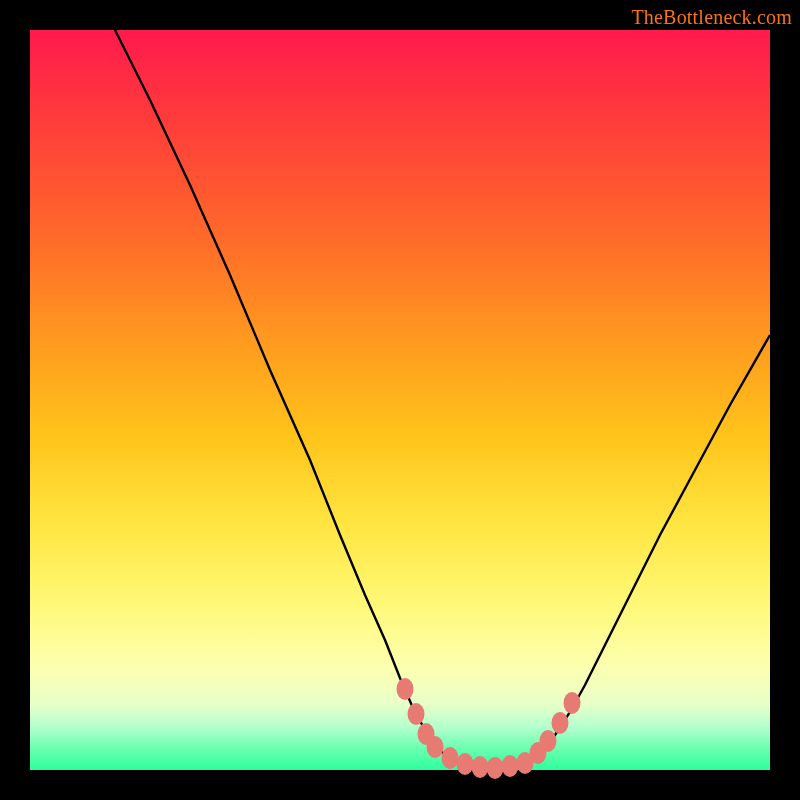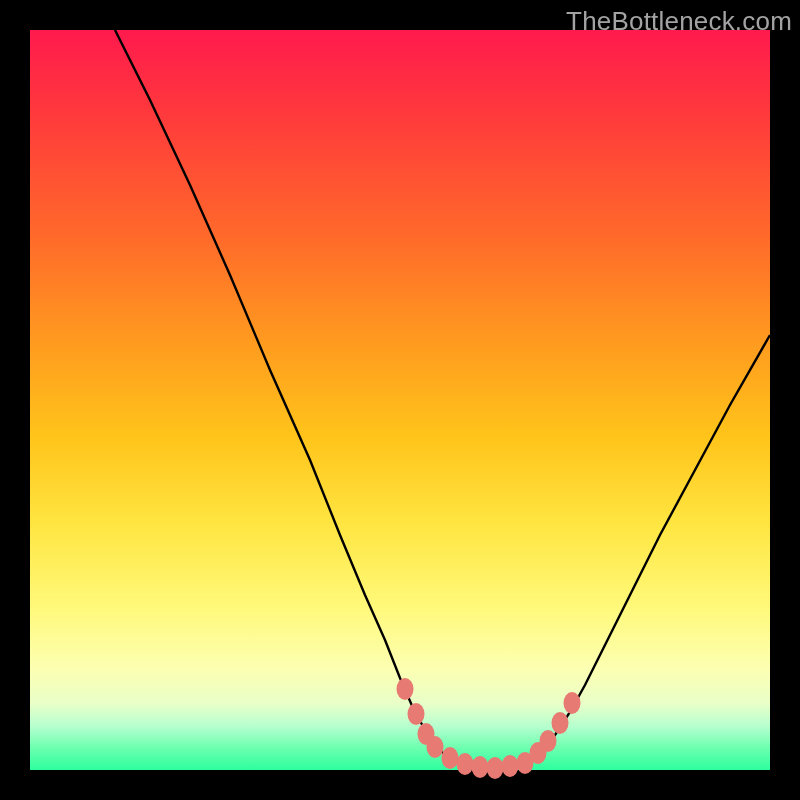--- a/index.html
+++ b/index.html
@@ -36,23 +36,23 @@
       #e9ffc8 91%,
       #b8ffcf 94%,
       #6dffb0 97%,
       #2dff9e 100%
     );
   }
   .watermark {
     position: absolute;
     top: 6px;
     right: 8px;
-    font-family: Liberation Sans, sans-serif;
-    font-size: 26px;
-    color: #a3a3a3;
+    font-family: Liberation Serif, serif;
+    font-size: 20px;
+    color: #f97316;
     letter-spacing: 0.2px;
     user-select: none;
   }
   svg.curve {
     position: absolute;
     left: 0;
     top: 0;
     width: 740px;
     height: 740px;
     overflow: visible;

